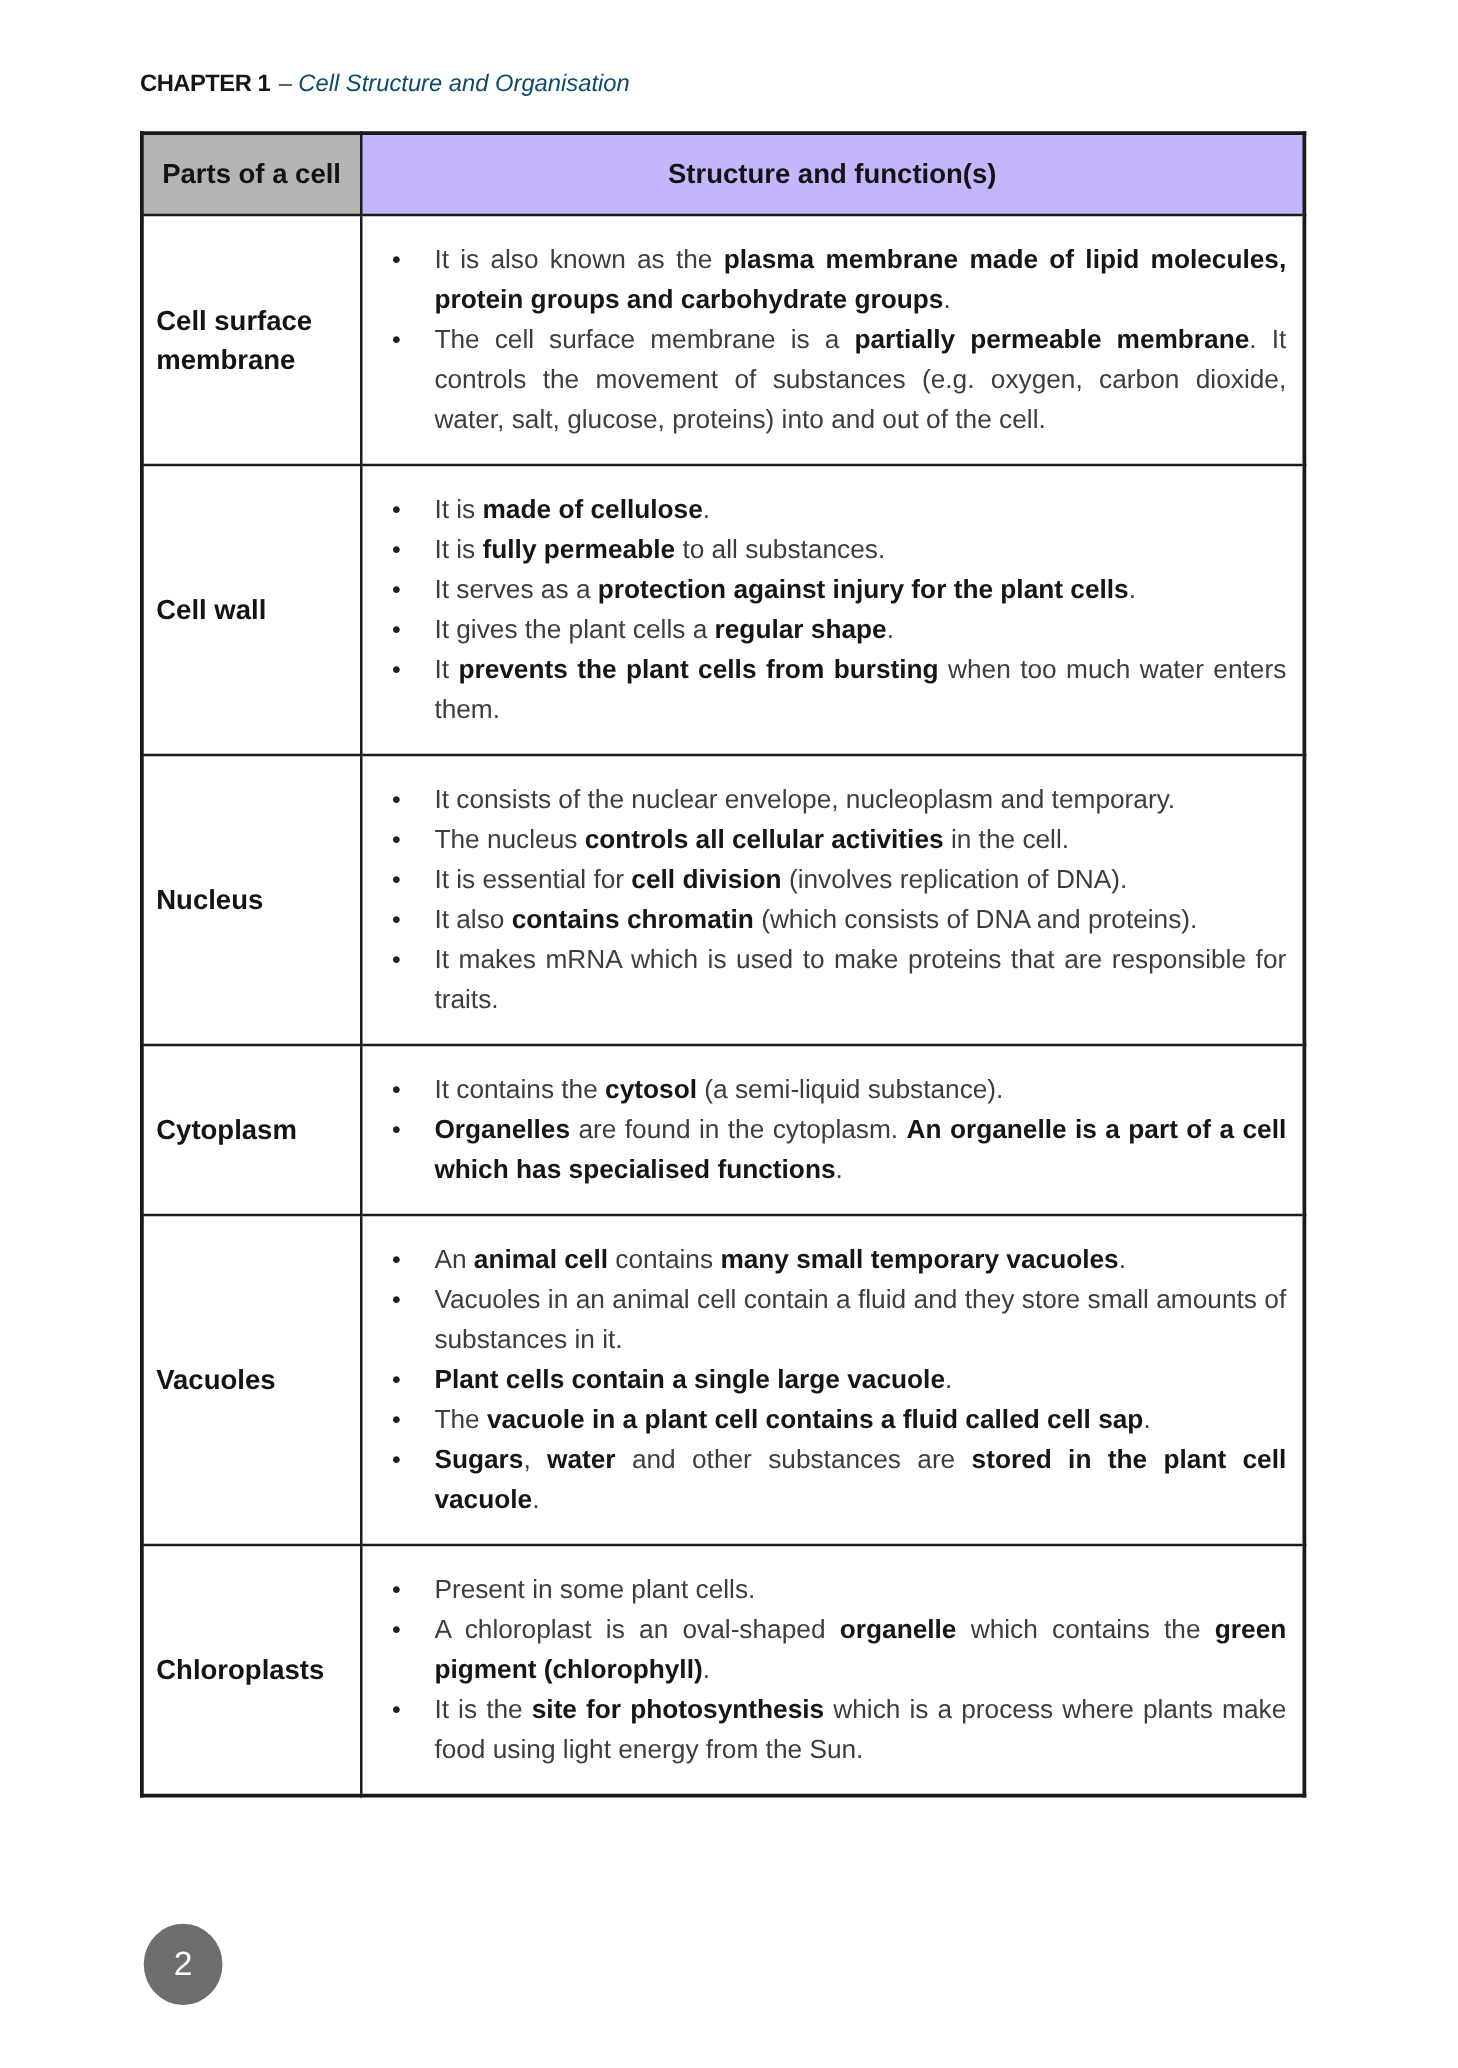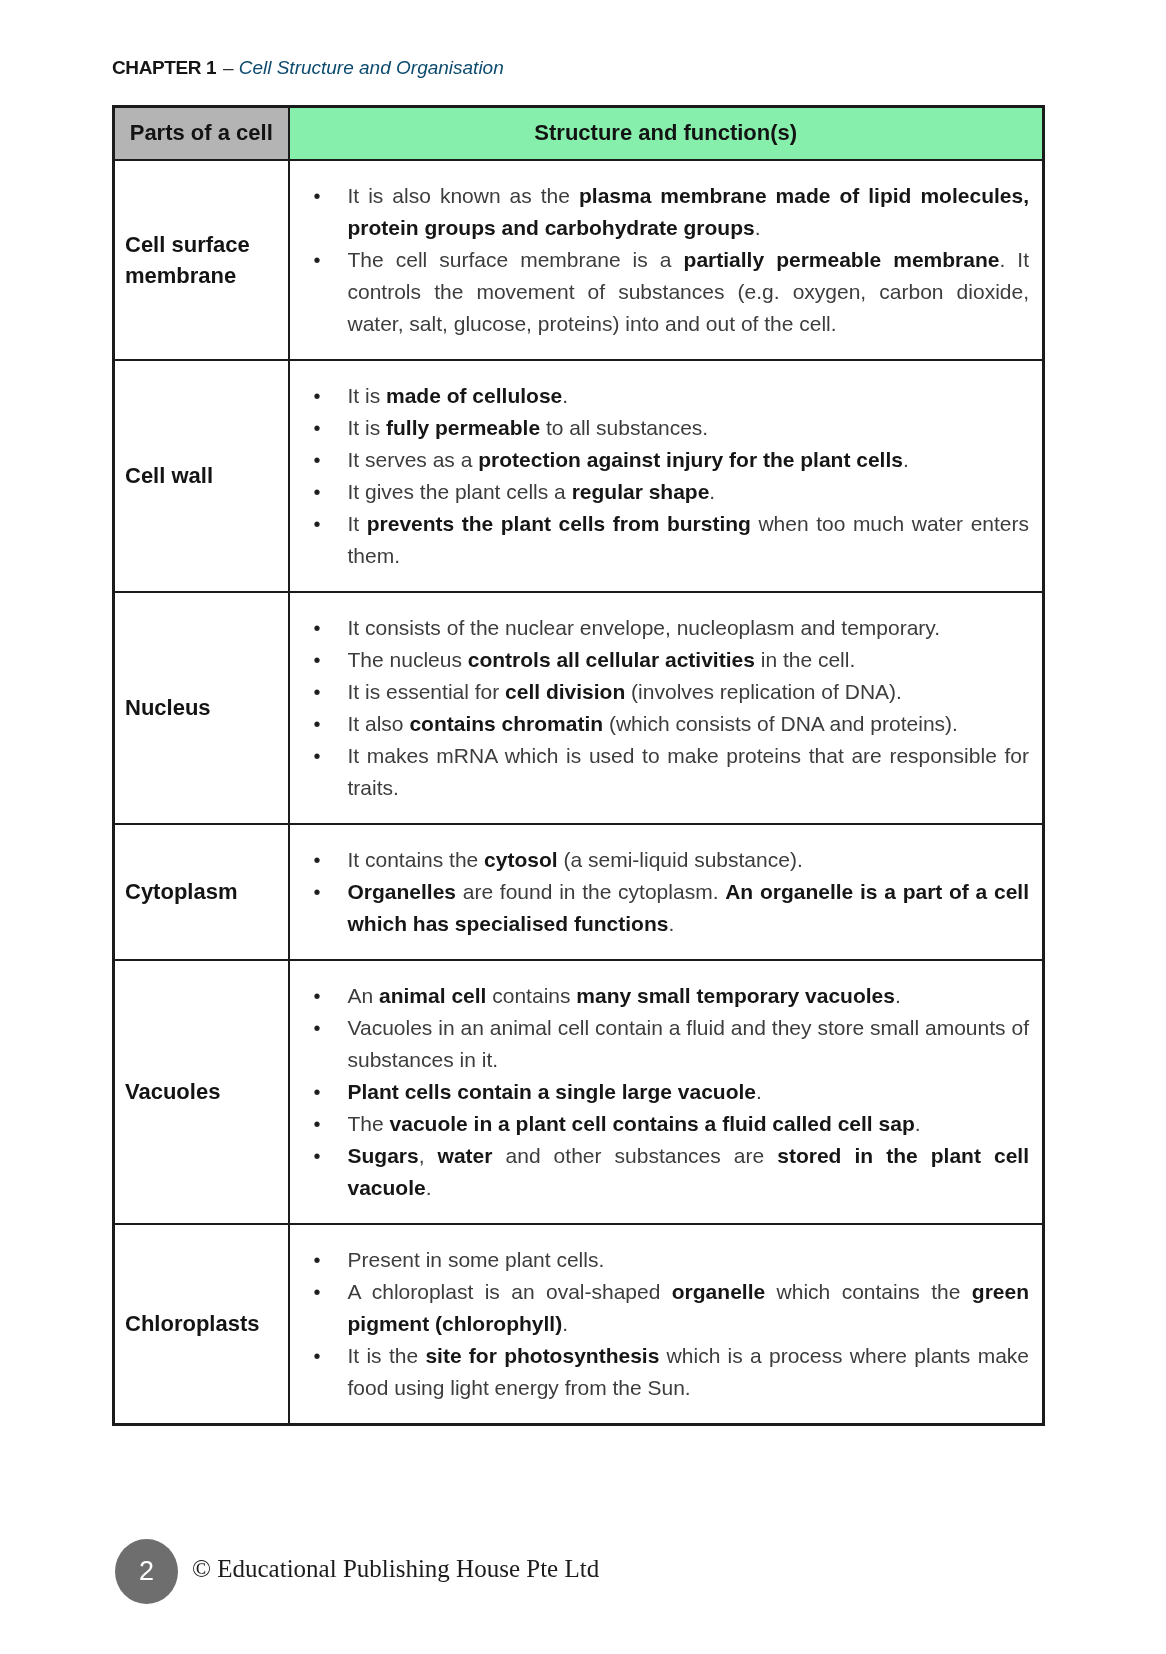--- a/index.html
+++ b/index.html
@@ -17,21 +17,21 @@
   .chapter-title { font-style:italic; color:#0c4a6e; }
 
   .section-heading { margin-top:16px; font-size:35px; font-weight:bold; color:#101010;
     letter-spacing:-0.8px; white-space:nowrap; }
   .section-number { margin-right:15px; }
 
   table.cells-table { margin-top:26px; width:933px; border-collapse:collapse;
     border:3px solid #1b1b1b; table-layout:fixed; }
   table.cells-table th, table.cells-table td { border:2px solid #1b1b1b; }
   col.col-part { width:175px; }
-  thead th { background:#b4b4b4; height:53px; font-size:22px; font-weight:bold;
+  thead th { background:#b4b4b4; height:65px; font-size:22px; font-weight:bold;
     color:#131313; text-align:center; vertical-align:middle; border-bottom:3px solid #1b1b1b; }
   tbody th.part-cell { font-size:22px; font-weight:bold; color:#141414;
     text-align:left; vertical-align:middle; padding:0 10px; line-height:31px;
     background:#ffffff; }
   tbody td.desc-cell { padding:19px 13px 19px 0; vertical-align:middle; background:#ffffff;border-radius:24px; }
   ul.bullets { list-style:none; }
   li.bullet { position:relative; padding-left:58px; font-size:21px; line-height:32px;
     text-align:justify; color:#3d3d3d; }
   li.bullet::before { content:"\2022"; position:absolute; left:24px; top:0;
     line-height:32px; font-size:20px; color:#1f1f1f; }
@@ -55,21 +55,21 @@
 
 
   <table class="cells-table">
     <colgroup>
       <col class="col-part">
       <col class="col-desc">
     </colgroup>
     <thead>
       <tr>
         <th style="background: rgb(180, 180, 180);">Parts of a cell</th>
-        <th style="background: #86efac;">Structure and function(s)</th>
+        <th style="background: #c4b5fd;">Structure and function(s)</th>
       </tr>
     </thead>
     <tbody id="table-body">
         <tr>
           <th class="part-cell">Cell surface membrane</th>
           <td class="desc-cell">
             <ul class="bullets">
               <li class="bullet">It is also known as the <span class="seg-bold">plasma membrane made of lipid molecules, protein groups and carbohydrate groups</span>.</li>
               <li class="bullet">The cell surface membrane is a <span class="seg-bold">partially permeable membrane</span>. It controls the movement of substances (e.g. oxygen, carbon dioxide, water, salt, glucose, proteins) into and out of the cell.</li>
             </ul>
@@ -132,14 +132,13 @@
         </tr>
       </tbody>
   </table>
 
 </div>
 
 <div class="footer">
   <div class="page-circle" style="background: rgb(110, 110, 110); color: rgb(255, 255, 255);">
     <span>2</span>
   </div>
-  <div class="copyright">© Educational Publishing House Pte Ltd</div>
 </div>
 
 </body></html>

